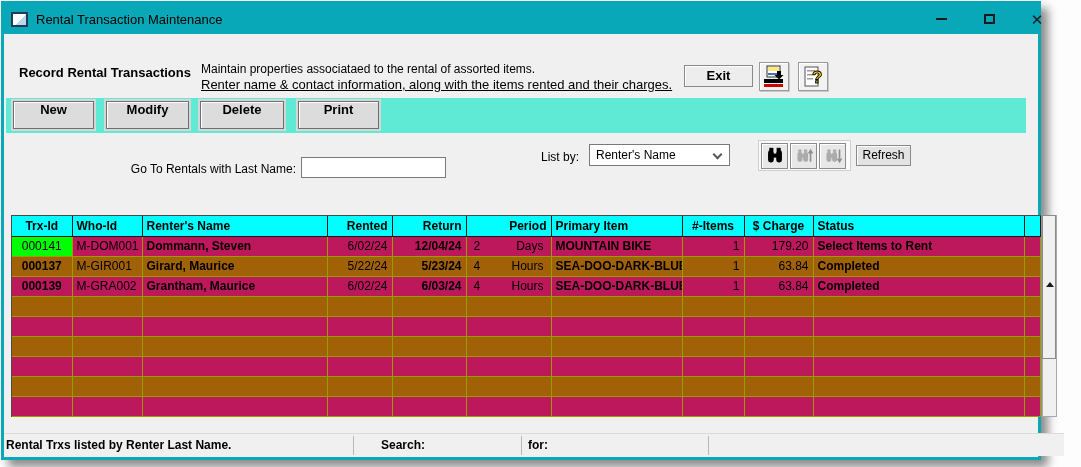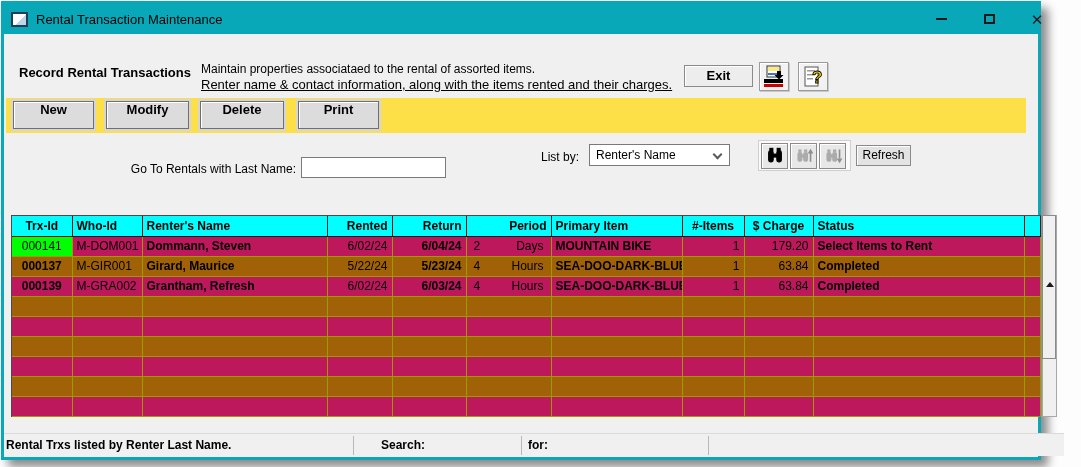--- a/index.html
+++ b/index.html
@@ -37,21 +37,21 @@
               background:#EDEDED; border:1px solid #8A8A8A; font-weight:bold;
               font-size:13px; text-align:center; line-height:20px;
               box-shadow:inset 1px 1px 0 #fff; }
   .icon-btn { position:absolute; top:58px; width:30px; height:29px; background:#F2F2F2;
               border:1px solid #9A9A9A; box-shadow:inset 1px 1px 0 #fff, 1px 1px 0 #C9C9C9;
               display:flex; align-items:center; justify-content:center; }
   .print-ibtn { left:755px; } .help-ibtn { left:794px; }
 
   
   .actionbar { position:absolute; left:2px; top:94px; width:1020px; height:35px;
-               background:#fde047; }
+               background:#5eead4; }
   .act-btn { position:absolute; top:3px; height:28px; background:#DCDCDC;
              border:1px solid #6F6F6F; box-shadow:0 0 0 2px #D6D6D6, inset 1px 1px 0 #FFFFFF;
              font-weight:bold; font-size:13px; text-align:center; }
   .act-new { left:7px; width:81px; } .act-modify { left:100px; width:83px; }
   .act-delete { left:194px; width:84px; } .act-print { left:292px; width:81px; }
 
   
   .goto-label { position:absolute; left:80px; top:158px; width:212px; font-size:12px;
                 text-align:right; }
   .goto-input { position:absolute; left:297px; top:153px; width:145px; height:21px;
@@ -231,21 +231,21 @@
           <th class="c-left">Status</th>
           <th></th>
         </tr>
       </thead>
       <tbody>
         <tr class="white">
           <td class="sel-green">000141</td>
           <td class="c-left">M-DOM001</td>
           <td class="c-left bold">Dommann, Steven</td>
           <td class="c-right">6/02/24</td>
-          <td class="c-right bold">6/04/24</td>
+          <td class="c-right bold">12/04/24</td>
           <td class="period-cell">
             <div class="period-flex">
                 <span>2</span>
                 <span>Days</span>
               </div>
           </td>
           <td class="c-left bold">MOUNTAIN BIKE</td>
           <td class="c-right">1</td>
           <td class="c-right">179.20</td>
           <td class="c-left bold">Select Items to Rent</td>
@@ -265,21 +265,21 @@
           </td>
           <td class="c-left bold">SEA-DOO-DARK-BLUE</td>
           <td class="c-right">1</td>
           <td class="c-right">63.84</td>
           <td class="c-left bold">Completed</td>
           <td></td>
         </tr>
         <tr class="white">
           <td class="c-center bold">000139</td>
           <td class="c-left">M-GRA002</td>
-          <td class="c-left bold">Grantham, Refresh</td>
+          <td class="c-left bold">Grantham, Maurice</td>
           <td class="c-right">6/02/24</td>
           <td class="c-right bold">6/03/24</td>
           <td class="period-cell">
             <div class="period-flex">
                 <span>4</span>
                 <span>Hours</span>
               </div>
           </td>
           <td class="c-left bold">SEA-DOO-DARK-BLUE</td>
           <td class="c-right">1</td>

